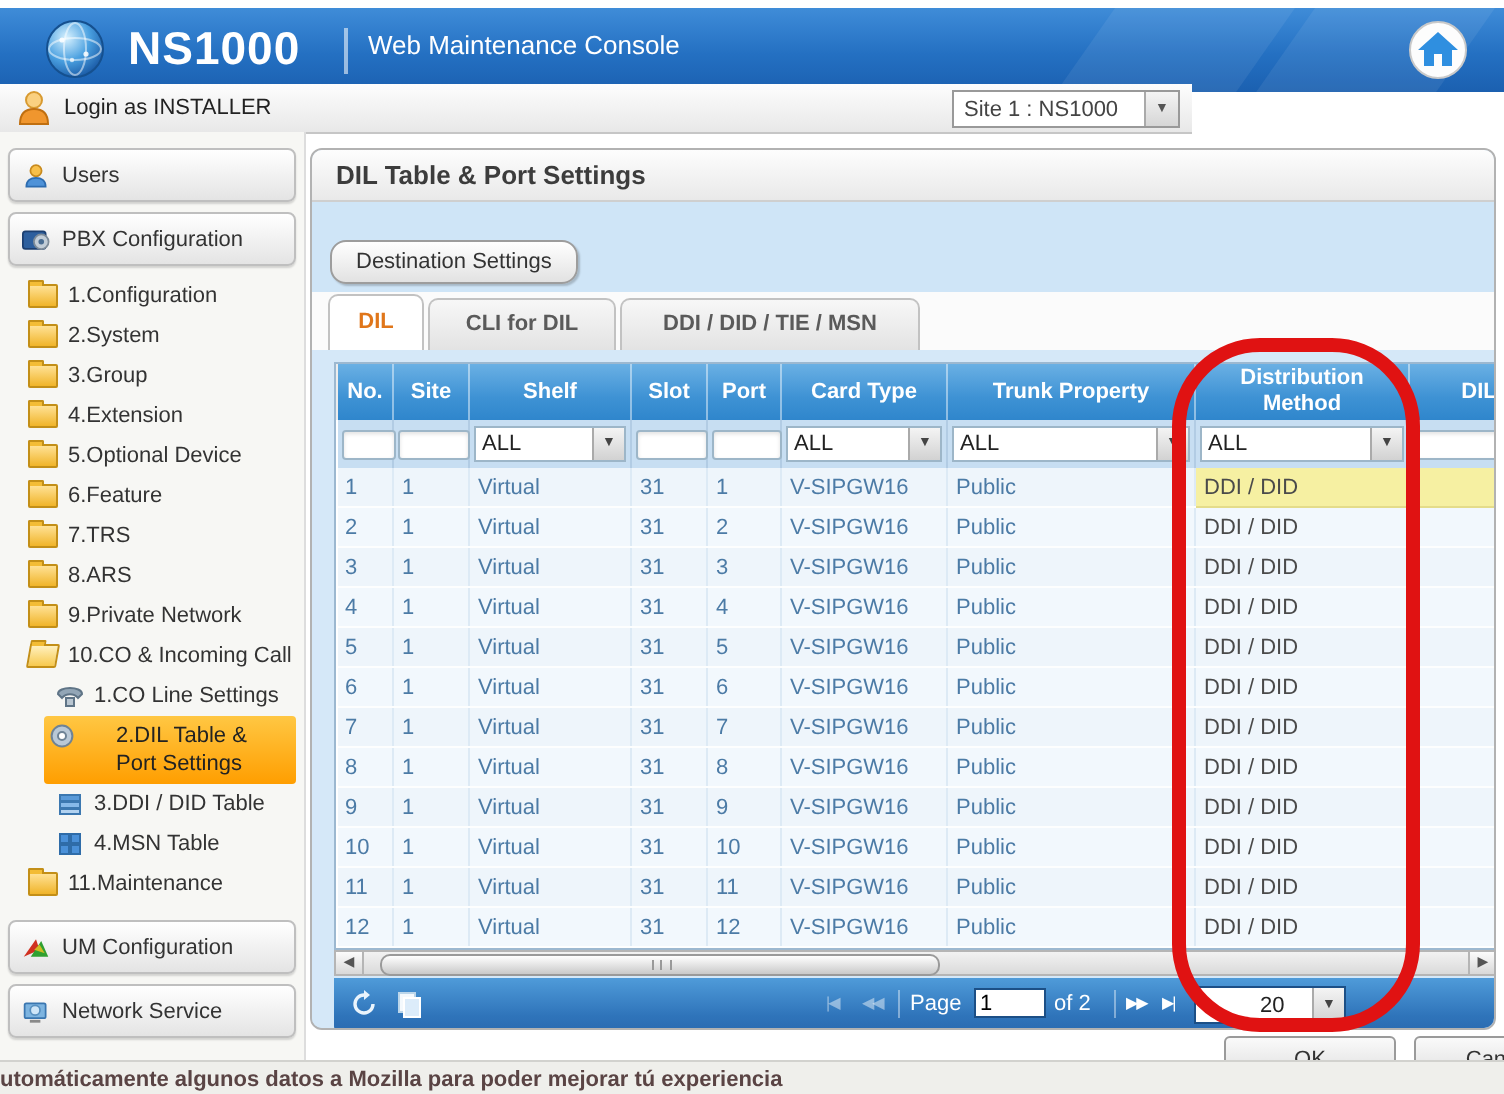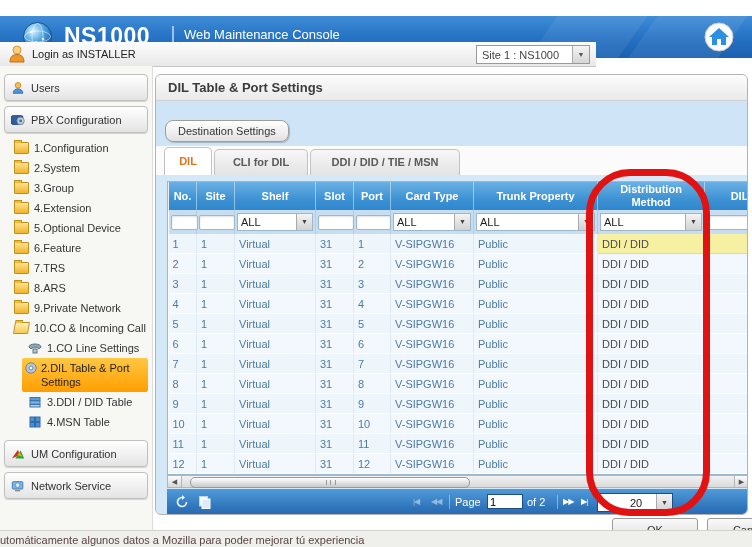--- a/index.html
+++ b/index.html
@@ -1,20 +1,20 @@
 <!DOCTYPE html>
 <html><head>
 <meta charset="utf-8">
 <style>
   html,body{margin:0;padding:0;background:#fff;}
   #app{position:relative;width:752px;height:547px;overflow:hidden;background:#fff;
        font-family:"Liberation Sans",sans-serif;font-size:11px;color:#333;}
 
   
-  #top-header{position:absolute;left:0;top:16px;width:752px;height:42px;
+  #top-header{position:absolute;left:0;top:4px;width:752px;height:42px;
     background:linear-gradient(180deg,#3f8cd8 0%,#2470c2 55%,#1b60b0 100%);overflow:hidden;}
   #top-header .streak{position:absolute;top:-20px;width:90px;height:90px;
     background:rgba(255,255,255,.07);transform:skewX(-35deg);}
   #brand{position:absolute;left:64px;top:7px;font-size:23px;font-weight:bold;color:#fff;letter-spacing:.5px;}
   #brand-sep{position:absolute;left:172px;top:10px;width:2px;height:23px;background:rgba(255,255,255,.55);}
   #app-title{position:absolute;left:184px;top:11px;font-size:13px;color:#fff;}
   #globe{position:absolute;left:22px;top:5px;}
   #home-btn{position:absolute;right:18px;top:6px;cursor:pointer;}
 
   
@@ -38,21 +38,21 @@
   .tree-item{height:20px;display:flex;align-items:center;padding-left:14px;cursor:pointer;gap:5px;}
   .tree-label{white-space:nowrap;}
   .subtree .tree-item{padding-left:28px;}
   .folder-ic{display:inline-block;width:13px;height:10px;flex:none;position:relative;
     background:linear-gradient(#ffe194,#f0b429);border:1px solid #c38f17;border-radius:1px;}
   .folder-ic::before{content:'';position:absolute;top:-3px;left:-1px;width:6px;height:2px;
     background:#f3bc35;border:1px solid #c38f17;border-bottom:none;border-radius:1px 1px 0 0;}
   .folder-ic.open{transform:skewX(-10deg);background:linear-gradient(#fff0bd,#f7c94e);}
   .sub-ic{width:14px;height:14px;flex:none;}
   #dil-active{margin-left:22px;margin-right:4px;background:linear-gradient(#ffc743,#ff9e00);
-    border-radius:2px;display:flex;align-items:flex-start;padding:3px 2px 3px 2px;gap:3px;cursor:pointer;}
+    border-radius:2px;display:flex;align-items:flex-start;padding:3px 2px 3px 2px;gap:20px;cursor:pointer;}
   #dil-active .tree-label{white-space:normal;line-height:14px;width:106px;color:#222;}
 
   
   #panel{position:absolute;left:155px;top:74px;width:593px;height:441px;border:1px solid #b2b2b2;
     border-radius:6px;background:#cfe5f7;box-sizing:border-box;overflow:hidden;}
   #panel-title{position:absolute;left:0;top:0;width:100%;height:26px;
     background:linear-gradient(#fdfdfd,#e9e9e9);border-bottom:1px solid #cfcfcf;
     font-size:13px;font-weight:bold;color:#3c3c3c;line-height:26px;padding-left:12px;box-sizing:border-box;}
   #dest-btn{position:absolute;left:9px;top:45px;height:20px;padding:0 12px;border:1px solid #9d9d9d;
     border-radius:8px;background:linear-gradient(#ffffff,#e2e2e2);line-height:20px;color:#333;
@@ -116,21 +116,21 @@
   #pg-size .dbtn{width:15px;height:100%;border-left:1px solid #aaa;flex:none;
     background:linear-gradient(#f4f4f4,#d2d2d2);font-size:7px;line-height:17px;text-align:center;color:#444;}
 
   
   .foot-btn{position:absolute;top:518px;height:22px;border:1px solid #9a9a9a;border-radius:3px;
     background:linear-gradient(#fafafa,#dcdcdc);text-align:center;line-height:22px;color:#333;cursor:pointer;}
   #ok-btn{left:612px;width:84px;}
   #cancel-btn{left:707px;width:84px;}
   #status-bar{position:absolute;left:0;top:530px;width:752px;height:17px;background:#efefeb;
     border-top:1px solid #d2d2ce;z-index:30;overflow:hidden;}
-  #status-text{position:absolute;left:0;top:3px;color:#5a4444;white-space:nowrap;}
+  #status-text{position:absolute;left:0;top:3px;color:#5a4444;white-space:nowrap;font-weight:bold;}
 
   
   #annotation-oval{position:absolute;left:586px;top:169px;width:124px;height:347px;
     border:7px solid #e01212;border-radius:44px;z-index:40;pointer-events:none;box-sizing:border-box;}
 </style>
 </head>
 <body>
 
 <div id="app">
 
@@ -260,20 +260,26 @@
         <svg class="sub-ic" width="14" height="14" viewBox="0 0 14 14">
           <rect x="2" y="2" width="4.5" height="4.5" fill="#4a90d8" stroke="#2f6ca8"></rect>
           <rect x="7.5" y="2" width="4.5" height="4.5" fill="#4a90d8" stroke="#2f6ca8"></rect>
           <rect x="2" y="7.5" width="4.5" height="4.5" fill="#4a90d8" stroke="#2f6ca8"></rect>
           <rect x="7.5" y="7.5" width="4.5" height="4.5" fill="#4a90d8" stroke="#2f6ca8"></rect>
         </svg>
         <span class="tree-label">4.MSN Table</span>
       </div>
     </div>
 
+    <div class="tree">
+        <div class="tree-item">
+          <span class="folder-ic"></span>
+          <span class="tree-label">11.Maintenance</span>
+        </div>
+      </div>
 
     <div class="side-btn" style="margin-top:8px">
       <svg class="sub-ic" width="16" height="16" viewBox="0 0 16 16">
         <polygon points="1,13 8,3 10,9" fill="#d03020"></polygon>
         <polygon points="5,13 11,4 15,13" fill="#30a030"></polygon>
         <polygon points="7,9 10,6 13,11" fill="#e8c020" opacity=".85"></polygon>
       </svg>
       <span class="lbl">UM Configuration</span>
     </div>
     <div class="side-btn">

